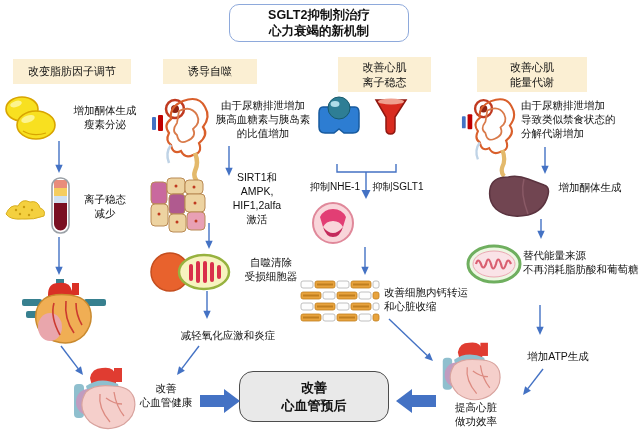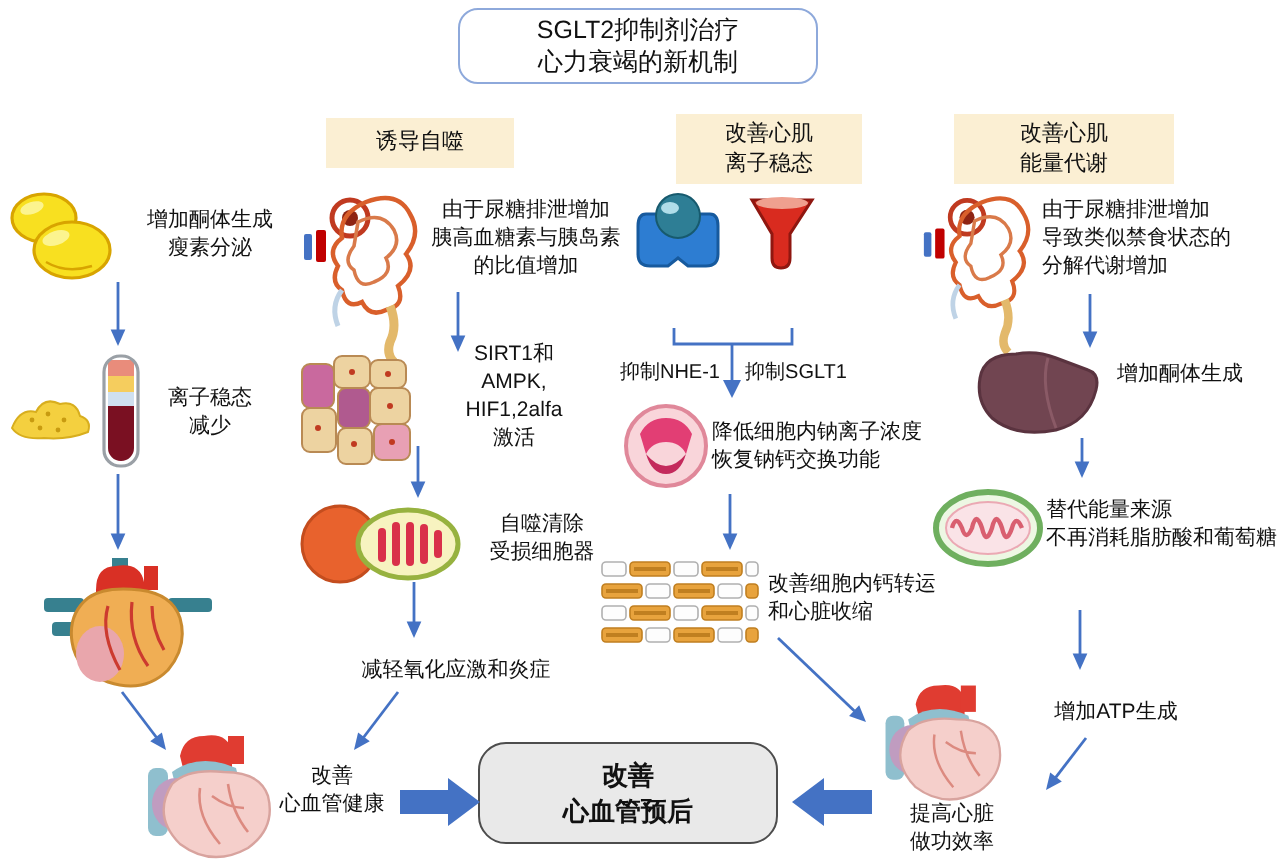--- a/index.html
+++ b/index.html
@@ -3,21 +3,21 @@
 <meta charset="utf-8">
 <style>
   * { margin:0; padding:0; box-sizing:border-box; }
   html,body { background:#fff; }
   body { font-family:"Liberation Sans","DejaVu Sans",sans-serif; color:#111; }
   .canvas { position:relative; width:641px; height:433px; background:#fff; overflow:hidden; }
 
   .title-box { position:absolute; left:229px; top:4px; width:180px; height:38px;
     border:1.6px solid var(--title-border,#8EA9DB); border-radius:10px; background:#fff;
     display:flex; align-items:center; justify-content:center;
-    font-size:12.5px; font-weight:400; text-align:center; white-space:pre-line; line-height:1.3; }
+    font-size:12.5px; font-weight:700; text-align:center; white-space:pre-line; line-height:1.3; }
 
   .hdr { position:absolute; background:var(--header-bg,#FBEFD3);
     display:flex; align-items:center; justify-content:center;
     font-size:11px; text-align:center; white-space:pre-line; line-height:1.35; }
 
   .txt { position:absolute; font-size:10.5px; line-height:1.32; white-space:pre-line;
     text-align:center; }
   .ta-l { text-align:left; }
   .small { font-size:10px;margin-top:37px; }
 
@@ -33,20 +33,21 @@
 </head>
 <body>
 
 <div class="canvas">
 
   <div class="title-box">
     <span>SGLT2抑制剂治疗
 心力衰竭的新机制</span>
   </div>
 
+  <div class="hdr" style="left:13px;top:59px;width:118px;height:25px">改变脂肪因子调节</div>
   <div class="hdr" style="left:163px;top:59px;width:94px;height:25px">诱导自噬</div>
   <div class="hdr" style="left:338px;top:57px;width:93px;height:35px">改善心肌
 离子稳态</div>
   <div class="hdr" style="left:477px;top:57px;width:110px;height:35px">改善心肌
 能量代谢</div>
 
   <span class="icon" style="left:3px;top:94px">
     <svg width="56" height="50" viewBox="0 0 56 50">
       <ellipse cx="19" cy="15" rx="16" ry="12" fill="#F8E020" stroke="#D8A400" stroke-width="1.6"></ellipse>
       <ellipse cx="13" cy="10" rx="6" ry="3" fill="#FCF48F" transform="rotate(-18 13 10)"></ellipse>
@@ -172,22 +173,20 @@
     <polygon points="36,38 31.5,29 40.5,29" fill="currentColor"></polygon>
   </svg>
 
   <span class="icon" style="left:310px;top:201px">
     <svg width="46" height="45" viewBox="0 0 46 45">
       <circle cx="23" cy="22" r="20" fill="#F9D5DA" stroke="#E0889A" stroke-width="2"></circle>
       <path d="M10 16 Q14 8 23 8 Q32 8 36 16 L33 26 Q30 20 23 20 Q16 20 13 26 Z" fill="#E23E74"></path>
       <path d="M13 26 Q16 36 23 36 Q30 36 33 26 Q28 32 23 32 Q18 32 13 26 Z" fill="#C42A5C"></path>
     </svg>
   </span>
-  <div class="txt ta-l" style="left:356px;top:210px;width:112px">降低细胞内钠离子浓度
-恢复钠钙交换功能</div>
 
   <span class="icon" style="left:299px;top:279px">
     <svg width="82" height="44" viewBox="0 0 82 44">
       <g stroke="#B0B0B0" stroke-width="0.8" fill="#FDFDFD">
         <rect x="2" y="2" width="12" height="7" rx="2"></rect>
           <rect x="38" y="2" width="12" height="7" rx="2"></rect>
           <rect x="74" y="2" width="6" height="7" rx="2"></rect>
         <rect x="24" y="13" width="12" height="7" rx="2"></rect>
           <rect x="60" y="13" width="12" height="7" rx="2"></rect>
         <rect x="2" y="24" width="12" height="7" rx="2"></rect>

